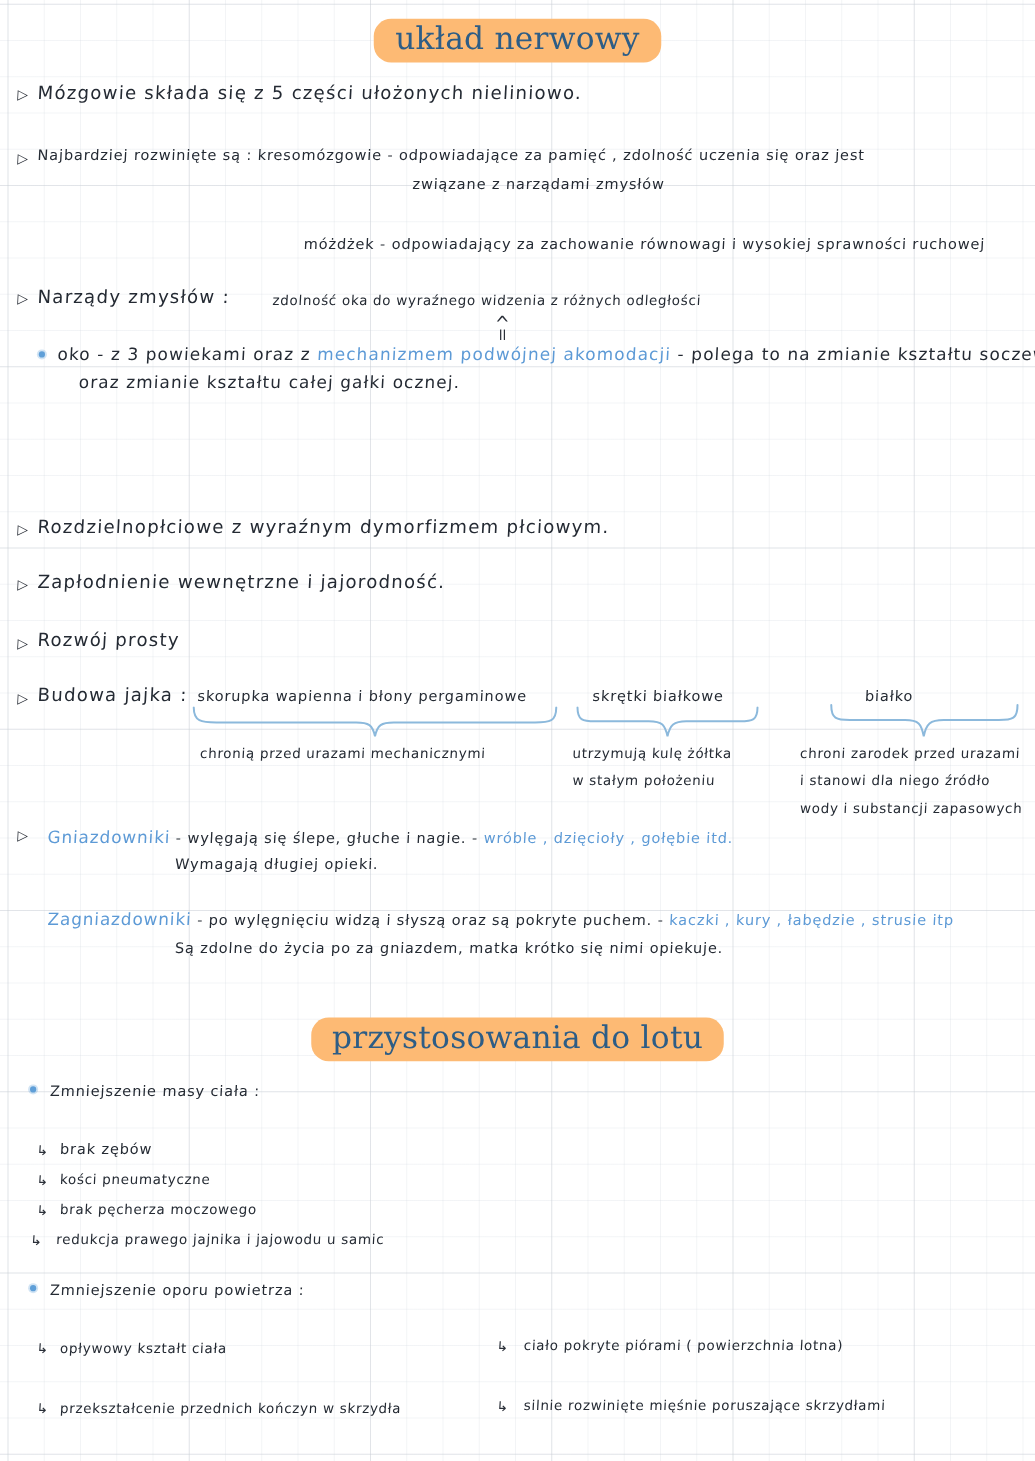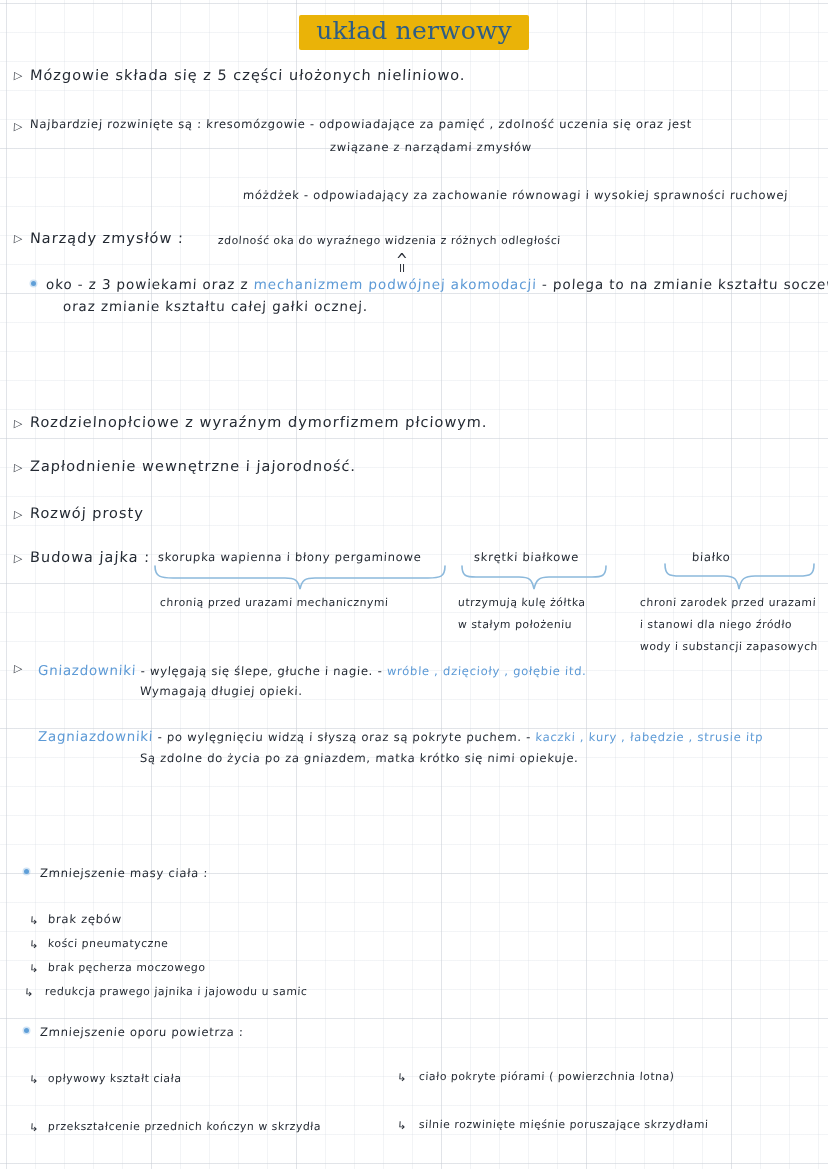--- a/index.html
+++ b/index.html
@@ -44,22 +44,22 @@
   .heading-wrap {
     position: absolute;
     width: 100%;
     text-align: center;
   }
   .heading {
     display: inline-block;
     font-family: "DejaVu Serif", serif;
     font-size: 25px;
     color: #2d5d86;
-    background: #eab308;
-    border-radius: 2px;
+    background: #fdba74;
+    border-radius: 14px;
     padding: 2px 17px 4px 17px;
     line-height: 1.15;
     letter-spacing: 0.2px;
   }
 
   
   .hw {
     position: absolute;
     font-family: "DejaVu Sans", sans-serif;
     color: #242a33;
@@ -177,20 +177,23 @@
   <div class="hw xs" style="left:640px; top:618px;">i stanowi dla niego źródło</div>
   <div class="hw xs" style="left:640px; top:640px;">wody  i substancji zapasowych</div>
 
   <span class="tri-bullet" style="left:14px; top:662px;">▷</span>
   <div class="hw sm" style="left:38px; top:662px;"><span class="blue" style="font-size:13.5px;">Gniazdowniki</span><span> - wylęgają się ślepe, głuche i nagie.   - </span><span class="blue">wróble , dzięcioły ,  gołębie  itd.</span></div>
   <div class="hw sm" style="left:140px; top:684px;">Wymagają długiej  opieki.</div>
 
   <div class="hw sm" style="left:38px; top:728px;"><span class="blue" style="font-size:13.5px;">Zagniazdowniki</span><span> - po wylęgnięciu widzą i słyszą oraz są pokryte puchem.  - </span><span class="blue">kaczki , kury , łabędzie , strusie itp</span></div>
   <div class="hw sm" style="left:140px; top:751px;">Są zdolne do  życia po za gniazdem, matka krótko się nimi  opiekuje.</div>
 
+  <div class="heading-wrap" style="top:814px;">
+    <span class="heading">przystosowania do lotu</span>
+  </div>
 
   <span class="dot-bullet" style="left:24px; top:869px;"></span>
   <div class="hw sm" style="left:40px; top:866px;">Zmniejszenie  masy ciała :</div>
 
   <span class="arrow-bullet" style="left:29px; top:913px;">↳</span>
   <div class="hw sm" style="left:48px; top:912px;">brak  zębów</div>
 
   <span class="arrow-bullet" style="left:29px; top:937px;">↳</span>
   <div class="hw xs" style="left:48px; top:937px;">kości pneumatyczne</div>
 

